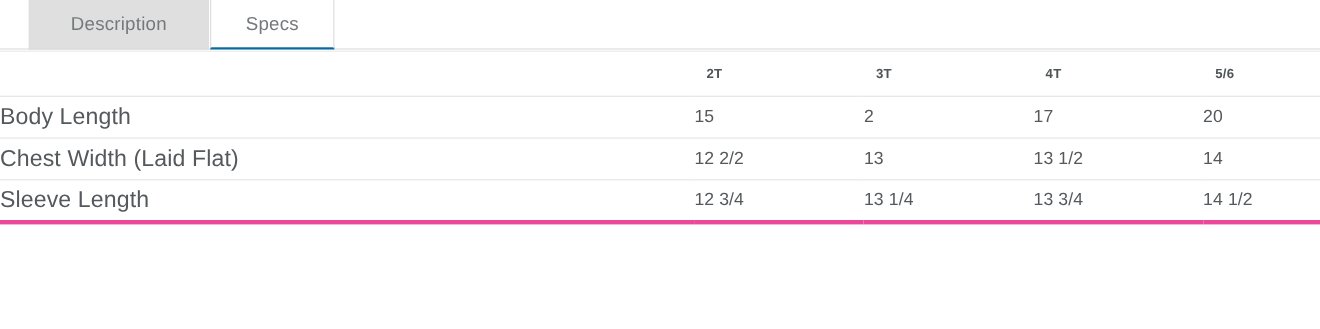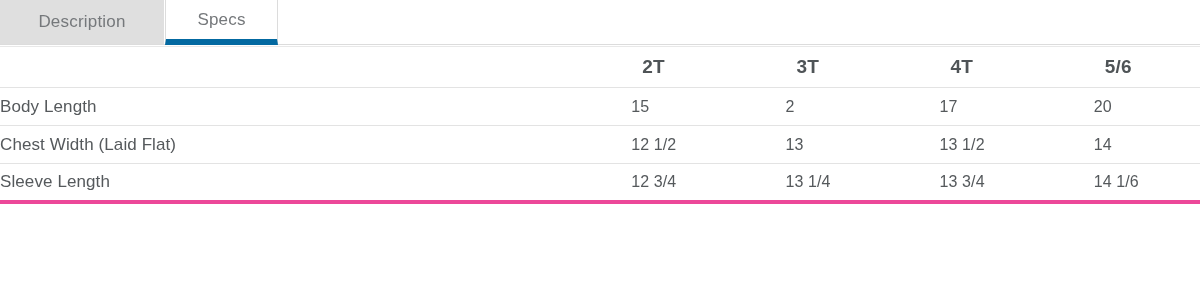--- a/index.html
+++ b/index.html
@@ -38,34 +38,35 @@
     height: 45px;
     box-sizing: border-box;
     display: flex;
     align-items: center;
     justify-content: center;
     font-size: 17px;
     letter-spacing: 0.2px;
     color: #75787b;
     white-space: nowrap;
     user-select: none;
+    margin-left: 26px;
   }
   .tab-inactive {
     left: 0;
     width: 164px;
     background: #dfdfdf;
     border-bottom: 1px solid #dcdcdc;
   }
   .tab-active {
     left: 165px;
     width: 113px;
     background: #ffffff;
     border-left: 1px solid #dcdcdc;
     border-right: 1px solid #dcdcdc;
-    border-bottom: 6px solid #0369a1;
+    border-bottom: 2px solid #0369a1;
     color: #75787b;
     z-index: 3;
   }
 
   
   .table-wrap {
     position: absolute;
     left: 0;
     top: 46px;
     width: 1200px;
@@ -87,31 +88,31 @@
     box-sizing: border-box;
     font-weight: normal;
     white-space: nowrap;
   }
   table.spec-table thead th {
     height: 41px;
     border-top: 1px solid #e8e8e8;
     border-bottom: 1px solid #e3e3e3;
     font-weight: bold;
     color: #4f5457;
-    font-size: 19px;
+    font-size: 12px;
     letter-spacing: 0.2px;
   }
   .col-label { width: 606px; }
   .col-size  { width: 148px; }
   .col-last  { width: 102px; }
 
   td.rowlabel, th.rowlabel {
     padding-left: 9px;
     color: #55595c;
-    font-size: 17px;
+    font-size: 21px;
     letter-spacing: 0.1px;
   }
   td.cell, th.cell {
     padding-left: 10px;
     color: #55595c;
     font-size: 16px;
     letter-spacing: 0.1px;
   }
   thead th.cell { padding-left: 11px; }
 
@@ -154,29 +155,29 @@
       <tbody>
         <tr>
           <td class="rowlabel">Body Length</td>
           <td class="cell">15</td>
           <td class="cell">2</td>
           <td class="cell">17</td>
           <td class="cell">20</td>
         </tr>
         <tr>
           <td class="rowlabel">Chest Width (Laid Flat)</td>
-          <td class="cell">12 1/2</td>
+          <td class="cell">12 2/2</td>
           <td class="cell">13</td>
           <td class="cell">13 1/2</td>
           <td class="cell">14</td>
         </tr>
         <tr>
           <td class="rowlabel">Sleeve Length</td>
           <td class="cell">12 3/4</td>
           <td class="cell">13 1/4</td>
           <td class="cell">13 3/4</td>
-          <td class="cell">14 1/6</td>
+          <td class="cell">14 1/2</td>
         </tr>
       </tbody>
     </table>
   </div>
 
 </div>
 
 </body></html>

